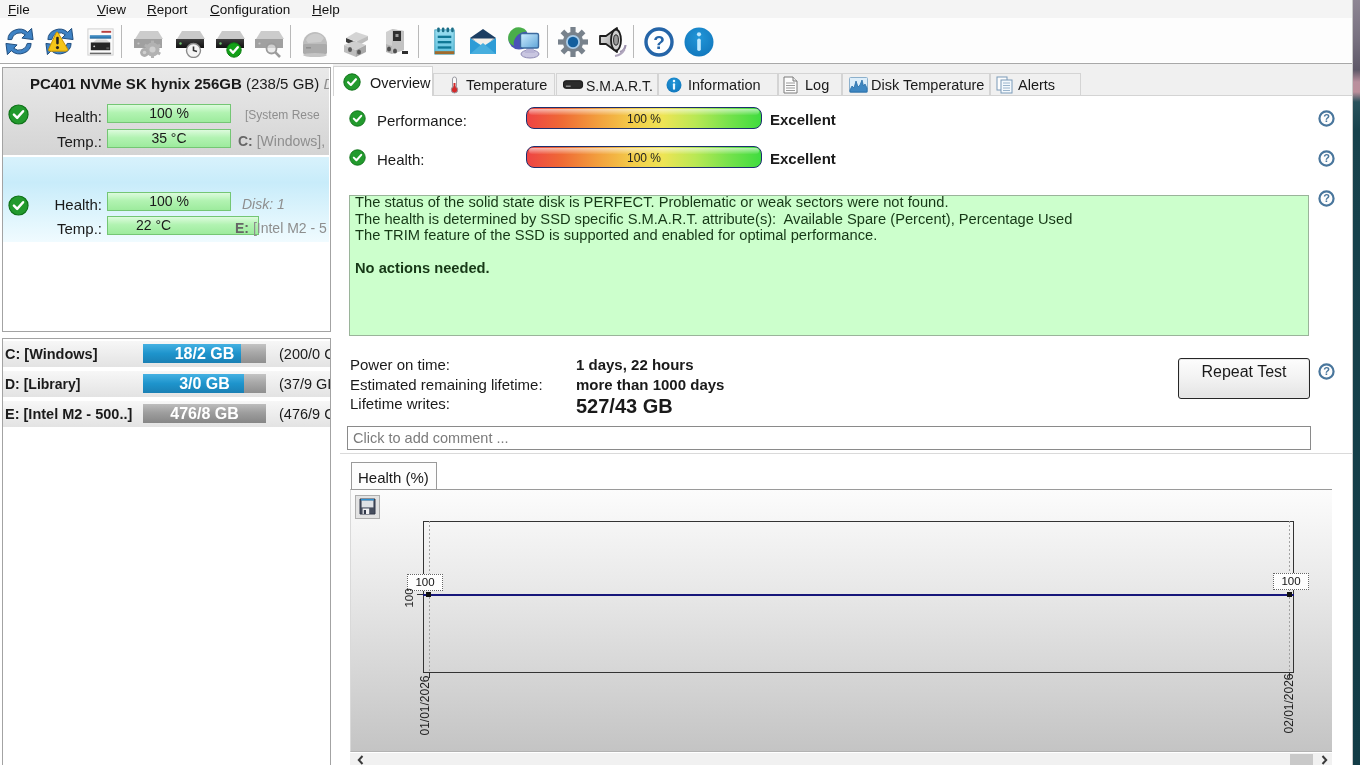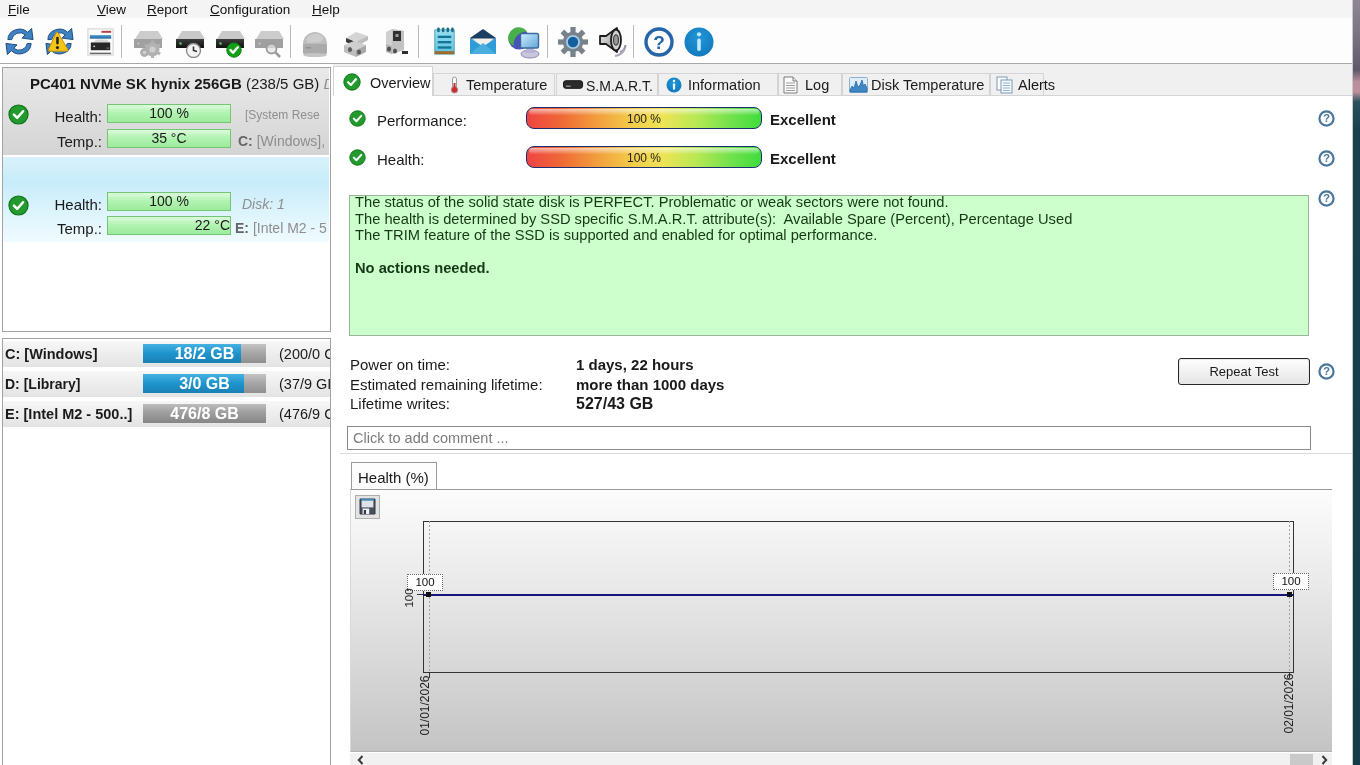--- a/index.html
+++ b/index.html
@@ -230,21 +230,21 @@
 
 <div class="a" style="left:3px;top:157px;width:326px;height:85px;background:linear-gradient(180deg,#d8f2fc 0%,#c8ecfa 30%,#e2f6fd 75%,#f0fbff 100%);overflow:hidden;">
   <svg style="position:absolute;left:5px;top:38px;" width="21" height="21" viewBox="0 0 22 22">
       <circle cx="11" cy="11" r="10" fill="#229a2d" stroke="#0e7218" stroke-width="1.2"></circle>
       <path d="M6.2 11.2 L9.6 14.6 L15.8 7.6" stroke="#fff" stroke-width="2.6" fill="none" stroke-linecap="round" stroke-linejoin="round"></path>
     </svg>
   <div style="position:absolute;left:0px;top:39px;width:99px;text-align:right;font-size:15px;">Health:</div>
   <div style="position:absolute;left:104px;top:35px;width:122px;height:17px;background:linear-gradient(180deg,#ddfbdd 0%,#b2f3b2 45%,#9deb9d 100%);border:1px solid #74c674;text-align:center;font-size:14px;line-height:17px;">100 %</div>
   <div style="position:absolute;left:239px;top:39px;font-size:14px;color:#8e8e8e;font-style:italic;white-space:nowrap;">Disk: 1</div>
   <div style="position:absolute;left:0px;top:63px;width:99px;text-align:right;font-size:15px;">Temp.:</div>
-  <div style="position:absolute;left:104px;top:59px;width:122px;height:17px;background:linear-gradient(180deg,#ddfbdd 0%,#b2f3b2 45%,#9deb9d 100%);border:1px solid #74c674;text-align:right;font-size:14px;line-height:17px;">22 °C</div>
+  <div style="position:absolute;left:104px;top:59px;width:122px;height:17px;background:linear-gradient(180deg,#ddfbdd 0%,#b2f3b2 45%,#9deb9d 100%);border:1px solid #74c674;text-align:left;font-size:14px;line-height:17px;padding-left:28px;">22 °C</div>
   <div style="position:absolute;left:232px;top:63px;font-size:14px;color:#8e8e8e;white-space:nowrap;"><b style="color:#666;">E:</b> [Intel M2 - 5</div>
 </div>
 
 <div class="a" style="left:2px;top:338px;width:327px;height:427px;border:1px solid #a3a3a3;border-bottom:none;background:#fff;"></div>
 
 <div class="a" style="left:3px;top:341px;width:327px;height:26px;background:linear-gradient(180deg,#f7f7f7,#e3e3e3);overflow:hidden;">
   <div style="position:absolute;left:2px;top:5px;font-size:14.5px;font-weight:bold;">C: [Windows]</div>
   <div style="position:absolute;left:140px;top:3px;width:123px;height:19px;background:linear-gradient(180deg,#c4c4c4 0%,#a8a8a8 45%,#8f8f8f 100%);"></div>
   <div style="position:absolute;left:140px;top:3px;width:98px;height:19px;background:linear-gradient(180deg,#45b1e2 0%,#1e94cc 50%,#1a80b4 100%);"></div>
   <div style="position:absolute;left:140px;top:4px;width:123px;height:19px;text-align:center;font-size:16px;font-weight:bold;color:#fff;">18/2 GB</div>
@@ -318,21 +318,21 @@
     </svg>
   <div class="tx" style="left:26px;">Log</div>
 </div>
 <div class="tab" style="left:842px;width:148px;">
   <svg style="position:absolute;left:6px;top:3px;" width="19" height="16" viewBox="0 0 19 16">
       <rect x="0.5" y="0.5" width="18" height="15" rx="1" fill="#ddeefa" stroke="#8cb0cc"></rect>
       <path d="M1 13 L3 9 L5 11 L7 4 L9 10 L11 8 L13 3 L14.5 9 L16 7 L18 11 L18 15 L1 15 Z" fill="#3e87c2" stroke="#2a6ea8" stroke-width="0.8"></path>
     </svg>
   <div class="tx" style="left:28px;">Disk Temperature</div>
 </div>
-<div class="tab" style="left:990px;width:54px;">
+<div class="tab" style="left:990px;width:91px;">
   <svg style="position:absolute;left:5px;top:2px;" width="17" height="18" viewBox="0 0 17 18">
       <rect x="1" y="1" width="10" height="13" fill="#fdfdfd" stroke="#7a9ab8" stroke-width="1"></rect>
       <rect x="5" y="4" width="11" height="13" fill="#f4f9fd" stroke="#7a9ab8" stroke-width="1"></rect>
       <g stroke="#9ab4cc" stroke-width="1">
         <line x1="7" y1="7" x2="14" y2="7"></line>
         <line x1="7" y1="9.5" x2="14" y2="9.5"></line>
         <line x1="7" y1="12" x2="14" y2="12"></line>
         <line x1="7" y1="14.5" x2="14" y2="14.5"></line>
       </g>
     </svg>
@@ -392,23 +392,23 @@
 <br>
 <b>No actions needed.</b>
 </div>
 </div>
 
 <div class="a" style="left:350px;top:356px;font-size:15px;">Power on time:</div>
 <div class="a" style="left:576px;top:356px;font-size:15px;font-weight:bold;">1 days, 22 hours</div>
 <div class="a" style="left:350px;top:376px;font-size:15px;">Estimated remaining lifetime:</div>
 <div class="a" style="left:576px;top:376px;font-size:15px;font-weight:bold;">more than 1000 days</div>
 <div class="a" style="left:350px;top:395px;font-size:15px;">Lifetime writes:</div>
-<div class="a" style="left:576px;top:395px;font-size:16px;font-weight:bold;">527/43 GB</div>
-
-<div class="a" style="left:1178px;top:358px;width:132px;height:27px;box-sizing:border-box;border:1px solid #262626;border-radius:3px;background:linear-gradient(180deg,#fdfdfd 0%,#f2f2f2 50%,#e4e4e4 100%);text-align:center;font-size:13px;line-height:25px;box-shadow:0 0 0 1px #e8e8e8 inset;">Repeat Test</div>
+<div class="a" style="left:576px;top:395px;font-size:20px;font-weight:bold;">527/43 GB</div>
+
+<div class="a" style="left:1178px;top:358px;width:132px;height:41px;box-sizing:border-box;border:1px solid #262626;border-radius:3px;background:linear-gradient(180deg,#fdfdfd 0%,#f2f2f2 50%,#e4e4e4 100%);text-align:center;font-size:16px;line-height:25px;box-shadow:0 0 0 1px #e8e8e8 inset;">Repeat Test</div>
 
 <div class="a" style="left:347px;top:426px;width:964px;height:24px;box-sizing:border-box;border:1px solid #8a8a8a;background:#fff;font-size:14.5px;color:#7b7b7b;line-height:22px;padding-left:5px;">Click to add comment ...</div>
 
 <div class="a" style="left:340px;top:453px;width:1012px;height:1px;background:#dadada;"></div>
 
 <div class="a" style="left:351px;top:462px;width:86px;height:27px;box-sizing:border-box;border:1px solid #9a9a9a;border-bottom:none;background:#fdfdfd;font-size:15px;z-index:2;">
     <div style="position:absolute;left:6px;top:6px;">Health (%)</div>
   </div>
 
 <div class="a" style="left:350px;top:489px;width:982px;height:263px;background:linear-gradient(180deg,#fcfcfc 0%,#eaeaea 35%,#d6d6d6 70%,#c4c4c4 100%);border-top:1px solid #9a9a9a;border-left:1px solid #d9d9d9;border-bottom:1px solid #b2b2b2;box-sizing:border-box;"></div>

